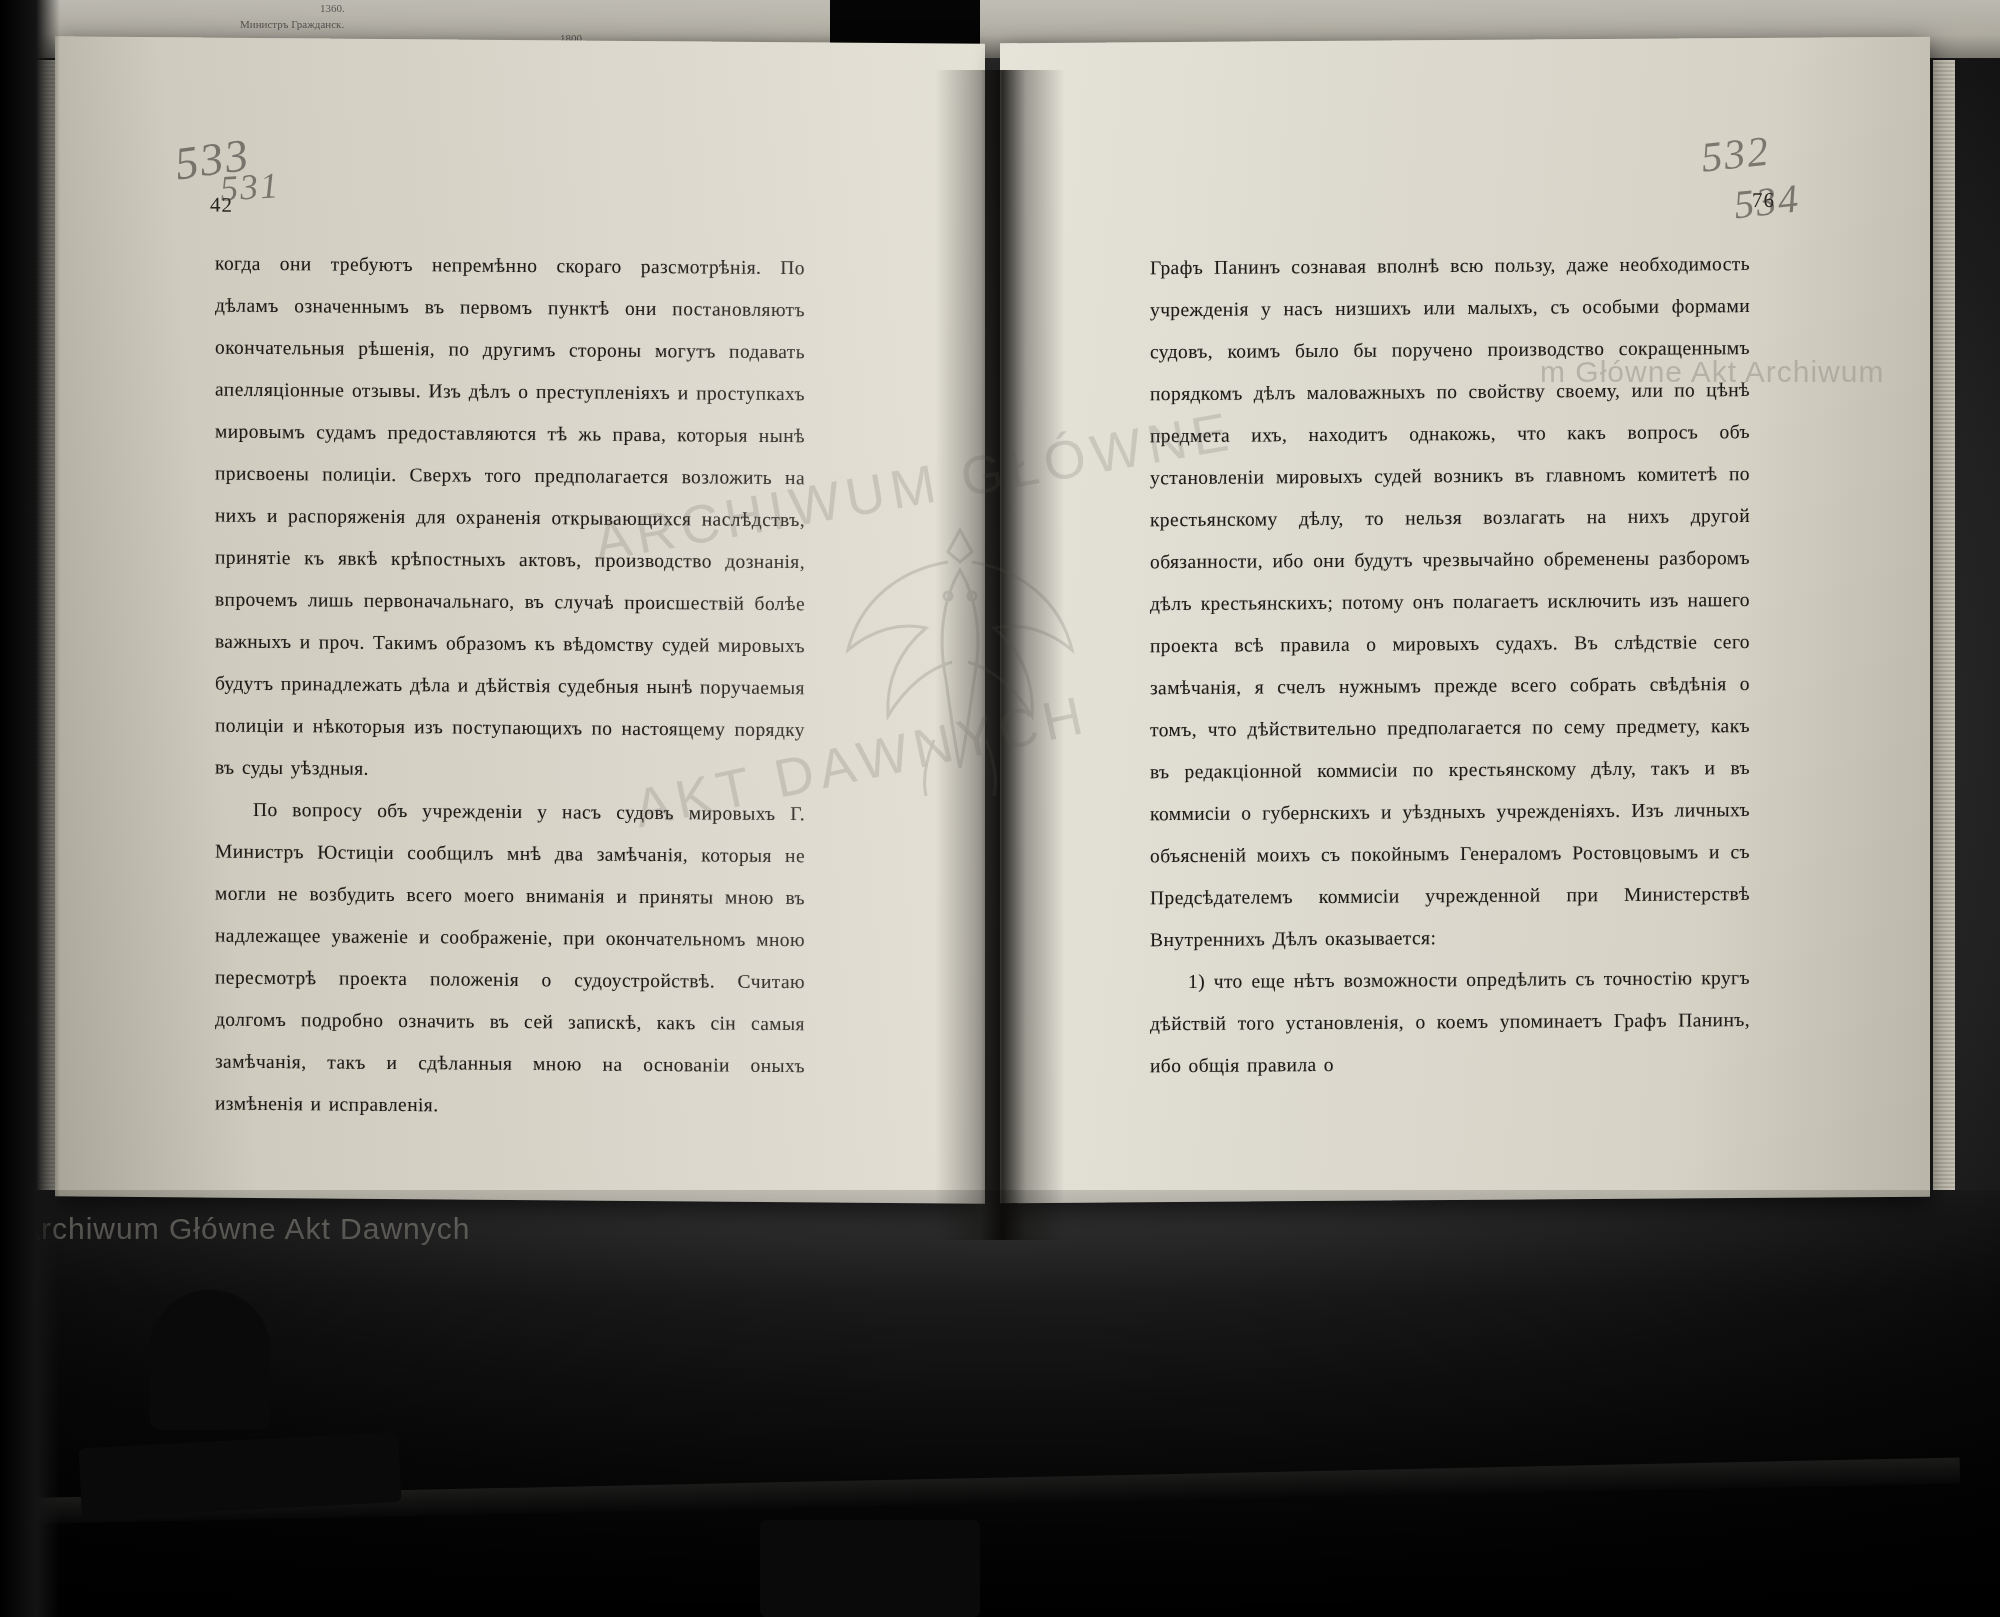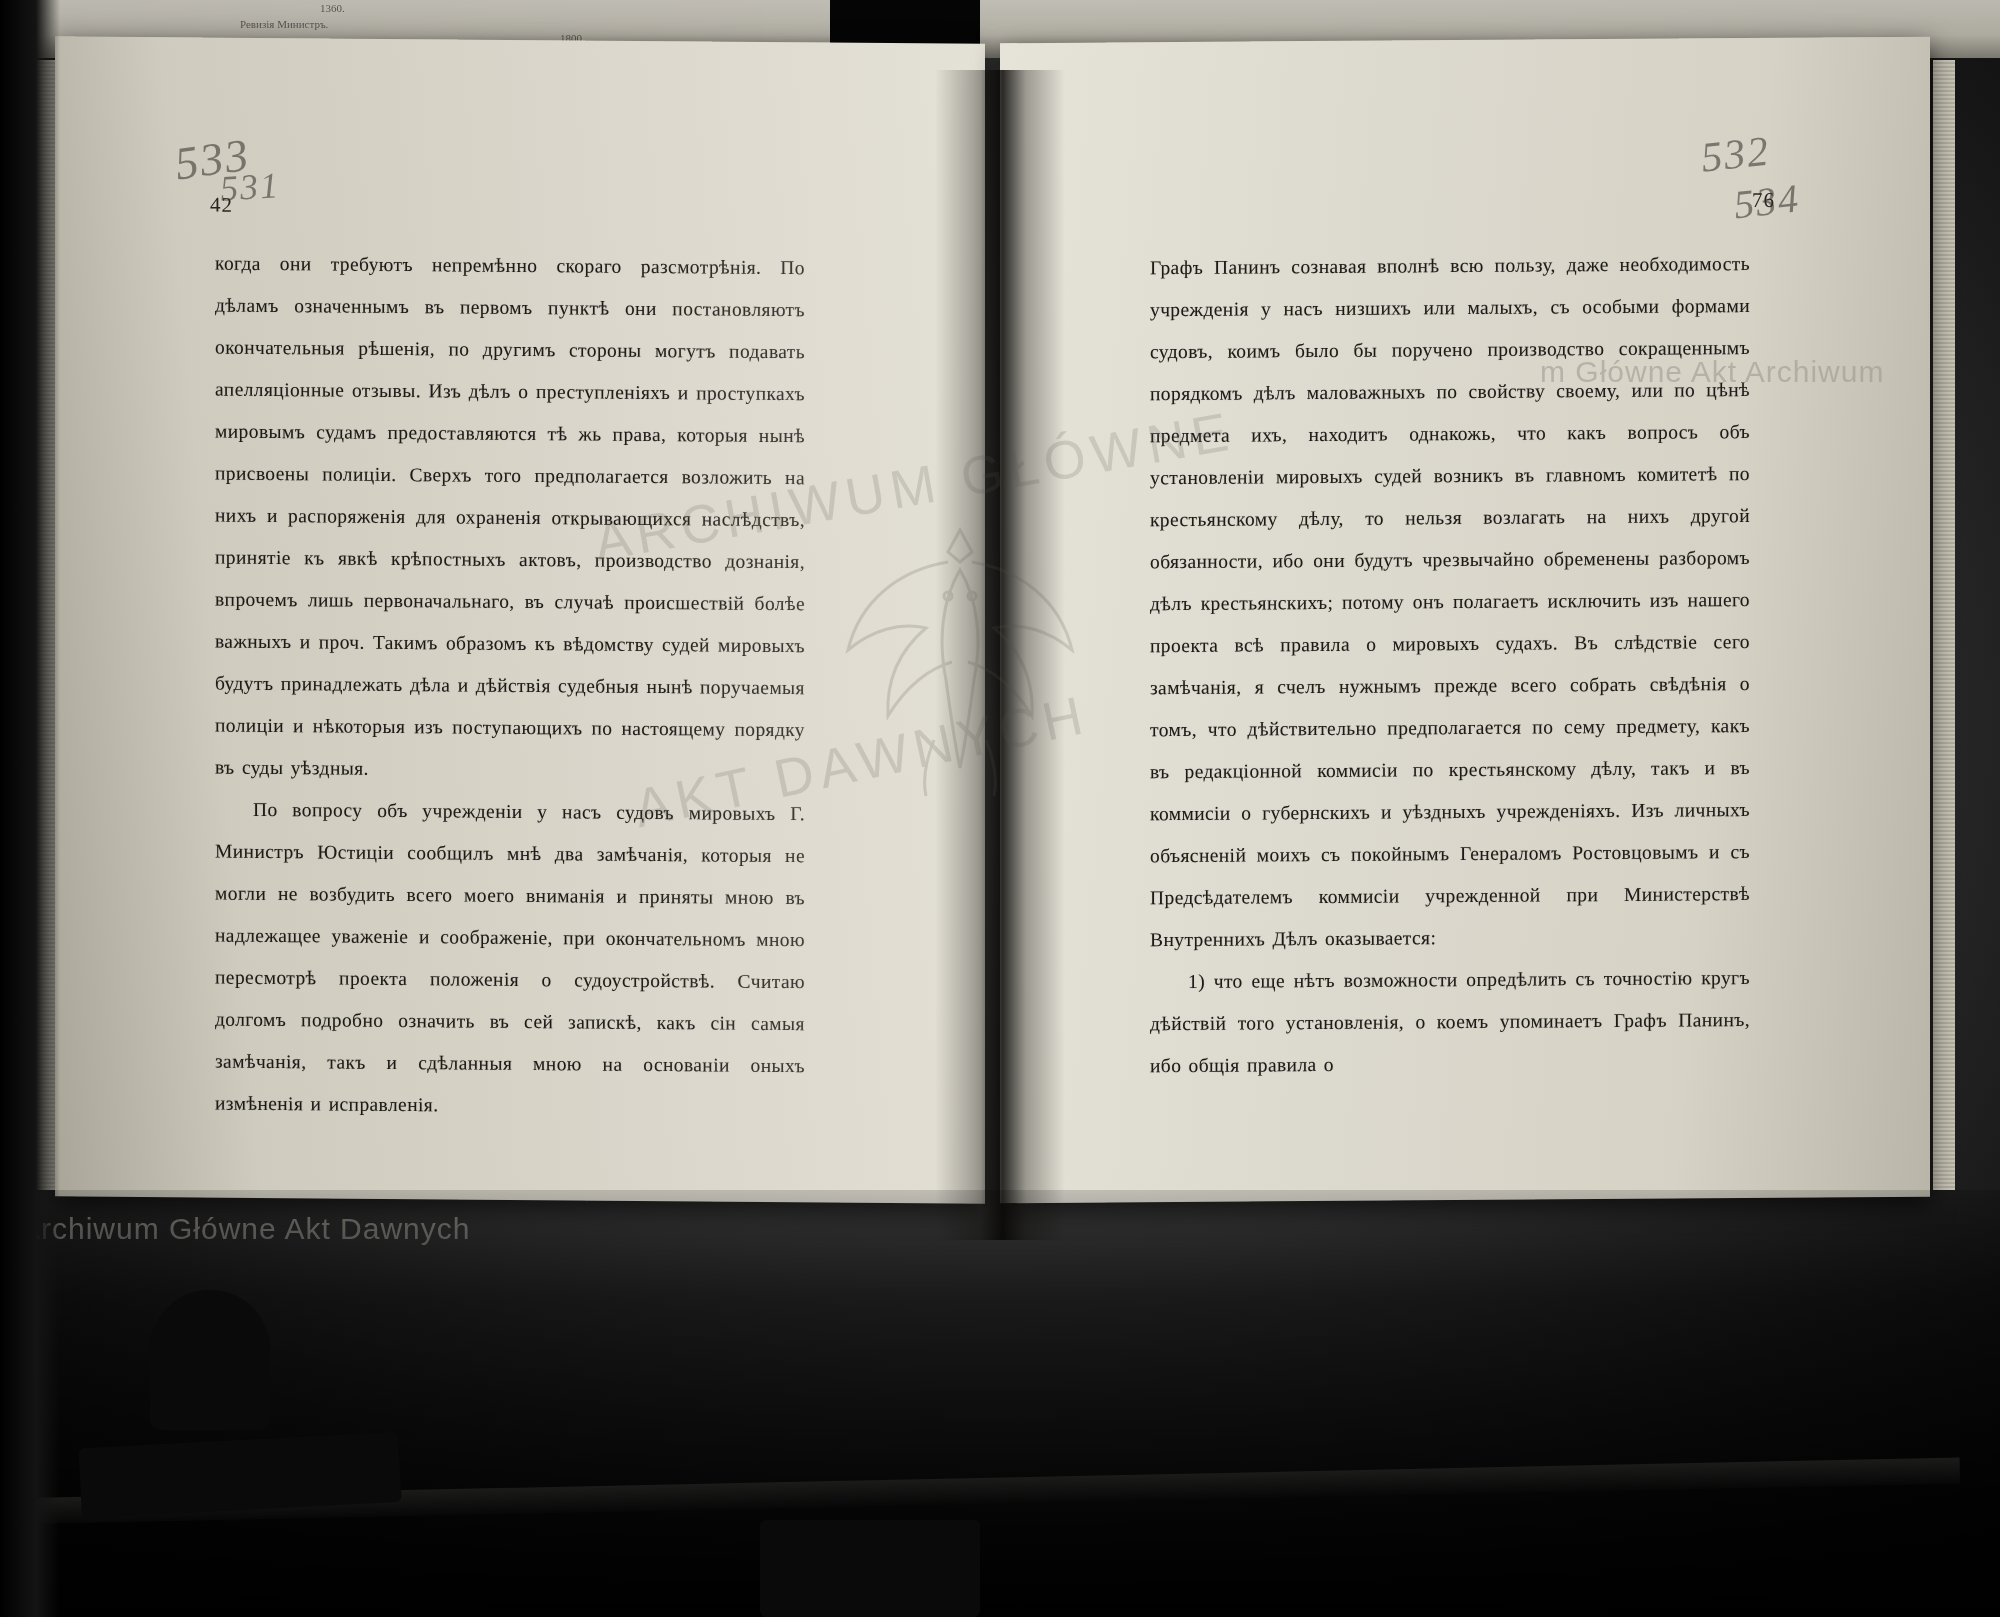--- a/index.html
+++ b/index.html
@@ -219,21 +219,21 @@
   }
 </style>
 </head>
 <body>
 
 <div id="scan">
 
   <div class="bg-dark"></div>
 
   <div class="top-strip">
-    <span class="tiny-text" style="left:240px; top:18px;">Ревизія  Министръ.</span>
+    <span class="tiny-text" style="left:240px; top:18px;">Министръ  Гражданск.</span>
     <span class="tiny-text" style="left:560px; top:10px;margin-top:22px;">1800.</span>
     <span class="tiny-text" style="left:320px; top:2px;">1360.</span>
   </div>
   <div class="topblack"></div>
 
   <div class="book">
 
     <div class="edge l"></div>
     <div class="edge r"></div>
 

